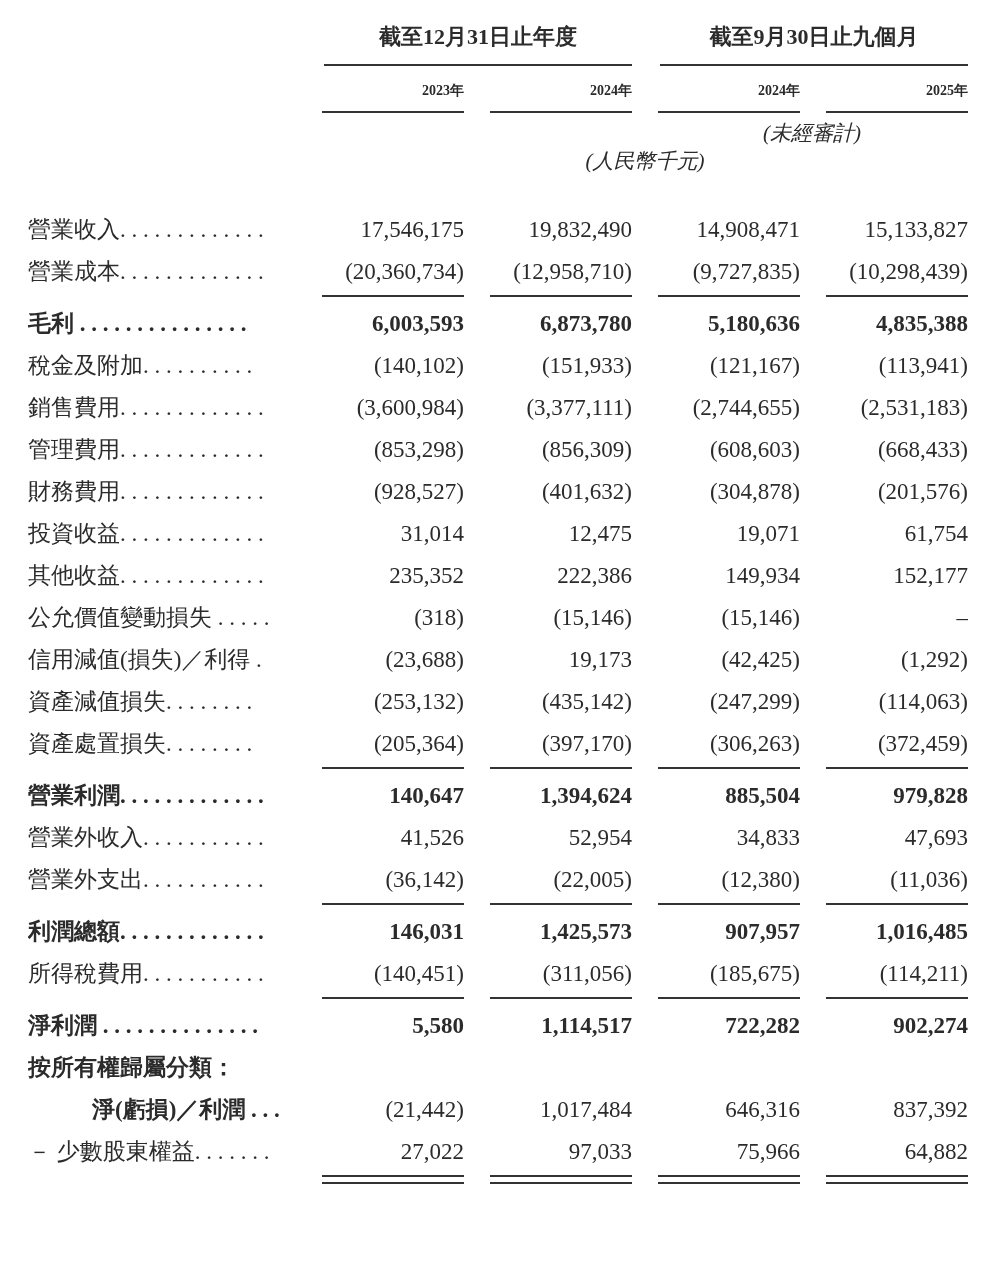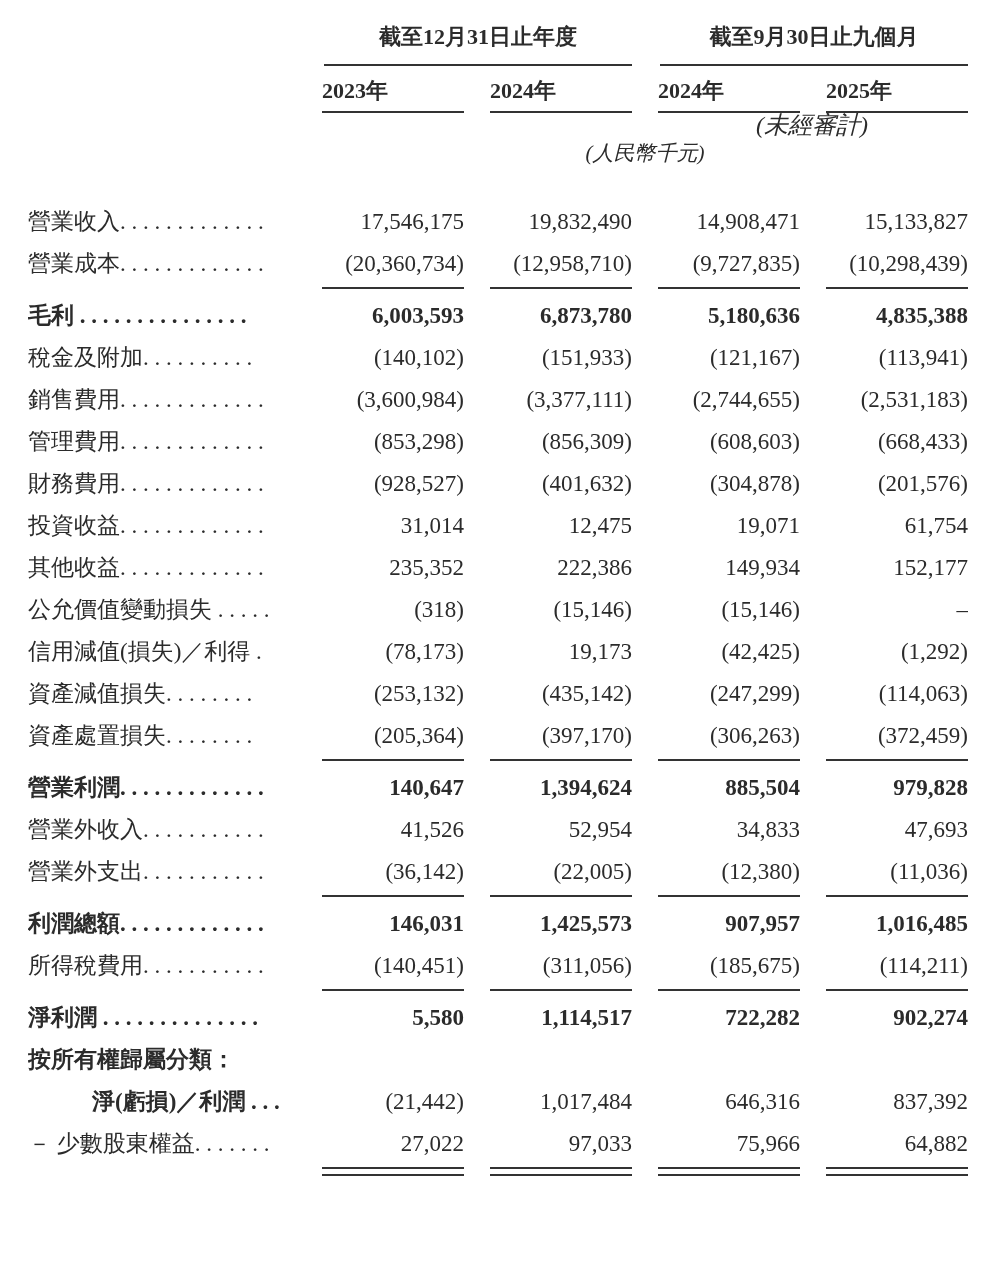--- a/index.html
+++ b/index.html
@@ -39,34 +39,34 @@
     font-weight: bold;
     font-size: 22px;
     line-height: 26px;
     padding: 6px 0 14px 0;
     border-bottom: 2.5px solid #333333;
     white-space: nowrap;
   }
   .year-head {
     width: 142px;
     margin-left: auto;
-    text-align: left;
+    text-align: right;
     font-weight: bold;
-    font-size: 22px;
+    font-size: 14px;
     line-height: 26px;
     padding: 12px 0 7px 0;
     border-bottom: 2px solid #333333;
     white-space: nowrap;
   }
   td.unaudited {
     text-align: center;
     font-style: italic;
-    font-size: 24px;
+    font-size: 21px;
     line-height: 24px;
-    padding-top: 0;
+    padding-top: 8px;
     padding-left: 24px;
   }
   td.unit-note {
     text-align: center;
     font-style: italic;
     font-size: 21px;
     line-height: 24px;
     padding-top: 4px;
     padding-left: 26px;
   }
@@ -236,21 +236,21 @@
   </tr>
         <tr class="data-row">
     <td class="lbl"><span class="row-label">公允價值變動損失 . . . . .</span></td>
     <td class="num">(318)</td>
     <td class="num">(15,146)</td>
     <td class="num">(15,146)</td>
     <td class="num">–</td>
   </tr>
         <tr class="data-row">
     <td class="lbl"><span class="row-label">信用減值(損失)／利得 .</span></td>
-    <td class="num">(78,173)</td>
+    <td class="num">(23,688)</td>
     <td class="num">19,173</td>
     <td class="num">(42,425)</td>
     <td class="num">(1,292)</td>
   </tr>
         <tr class="data-row">
     <td class="lbl"><span class="row-label">資產減值損失. . . . . . . .</span></td>
     <td class="num">(253,132)</td>
     <td class="num">(435,142)</td>
     <td class="num">(247,299)</td>
     <td class="num">(114,063)</td>

